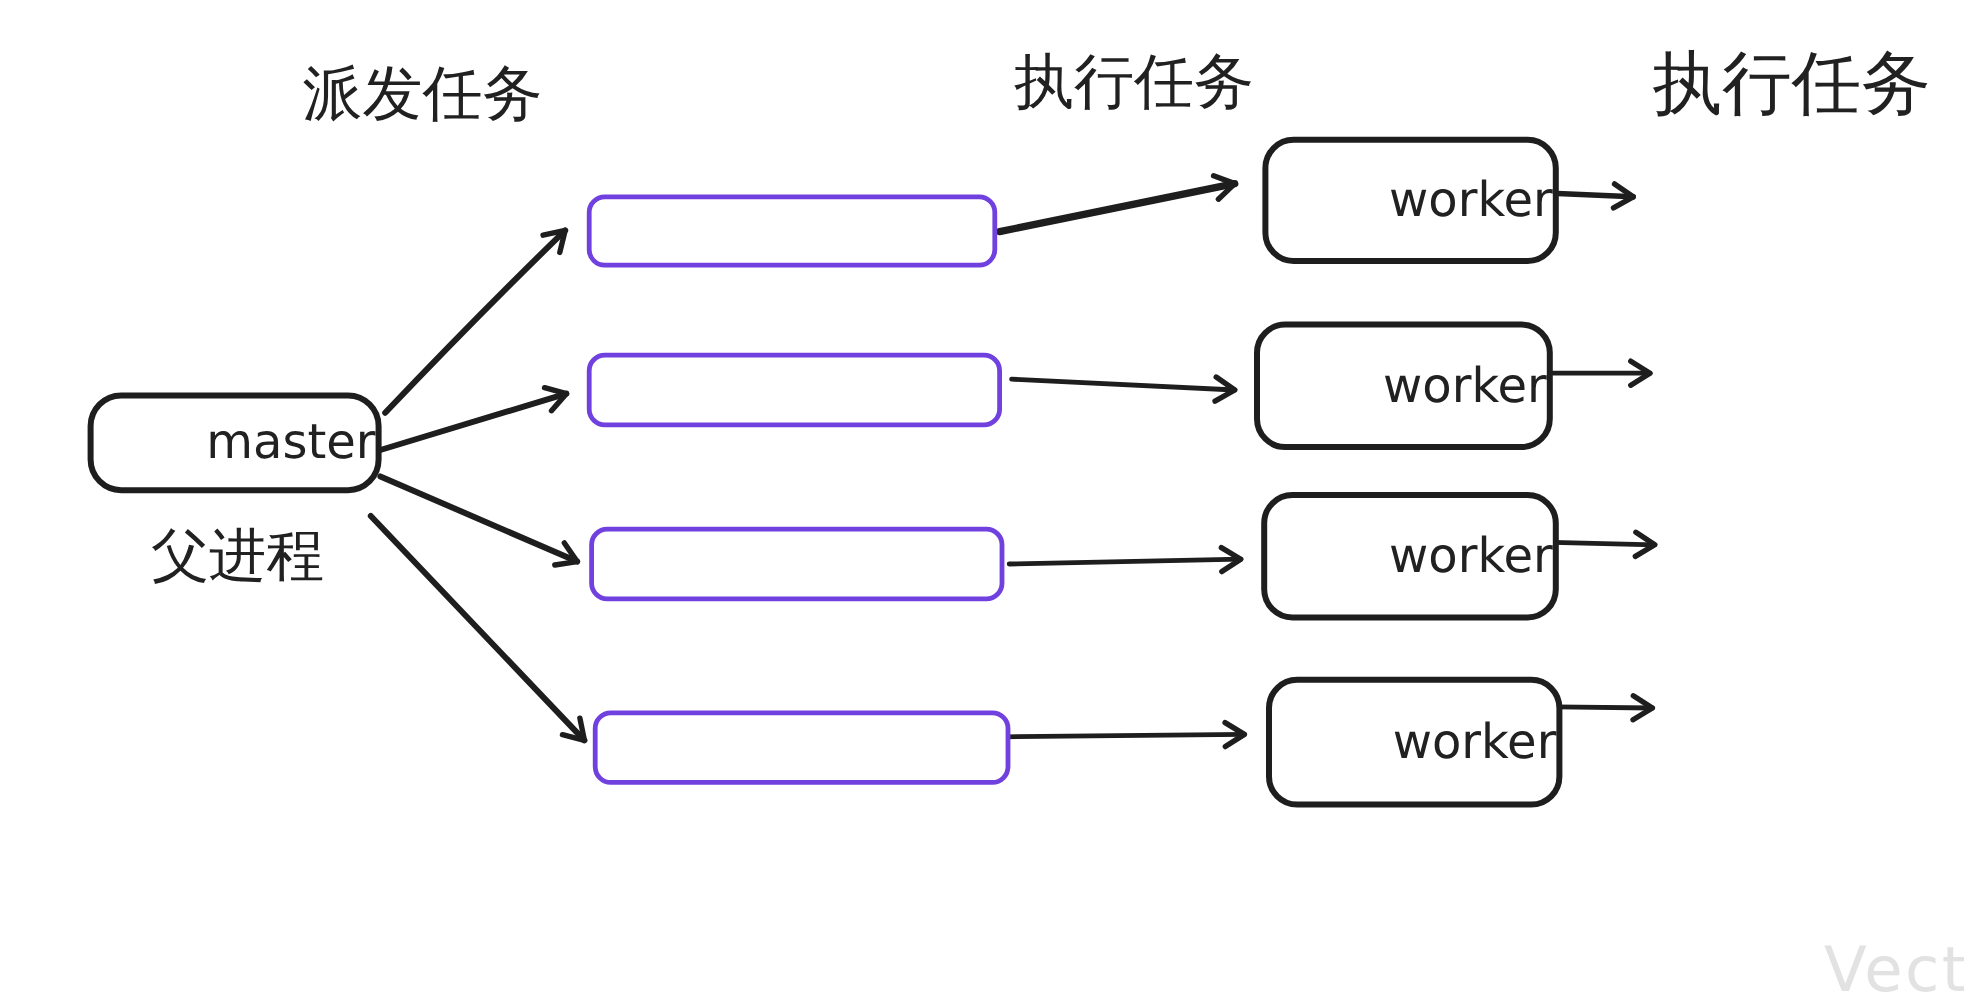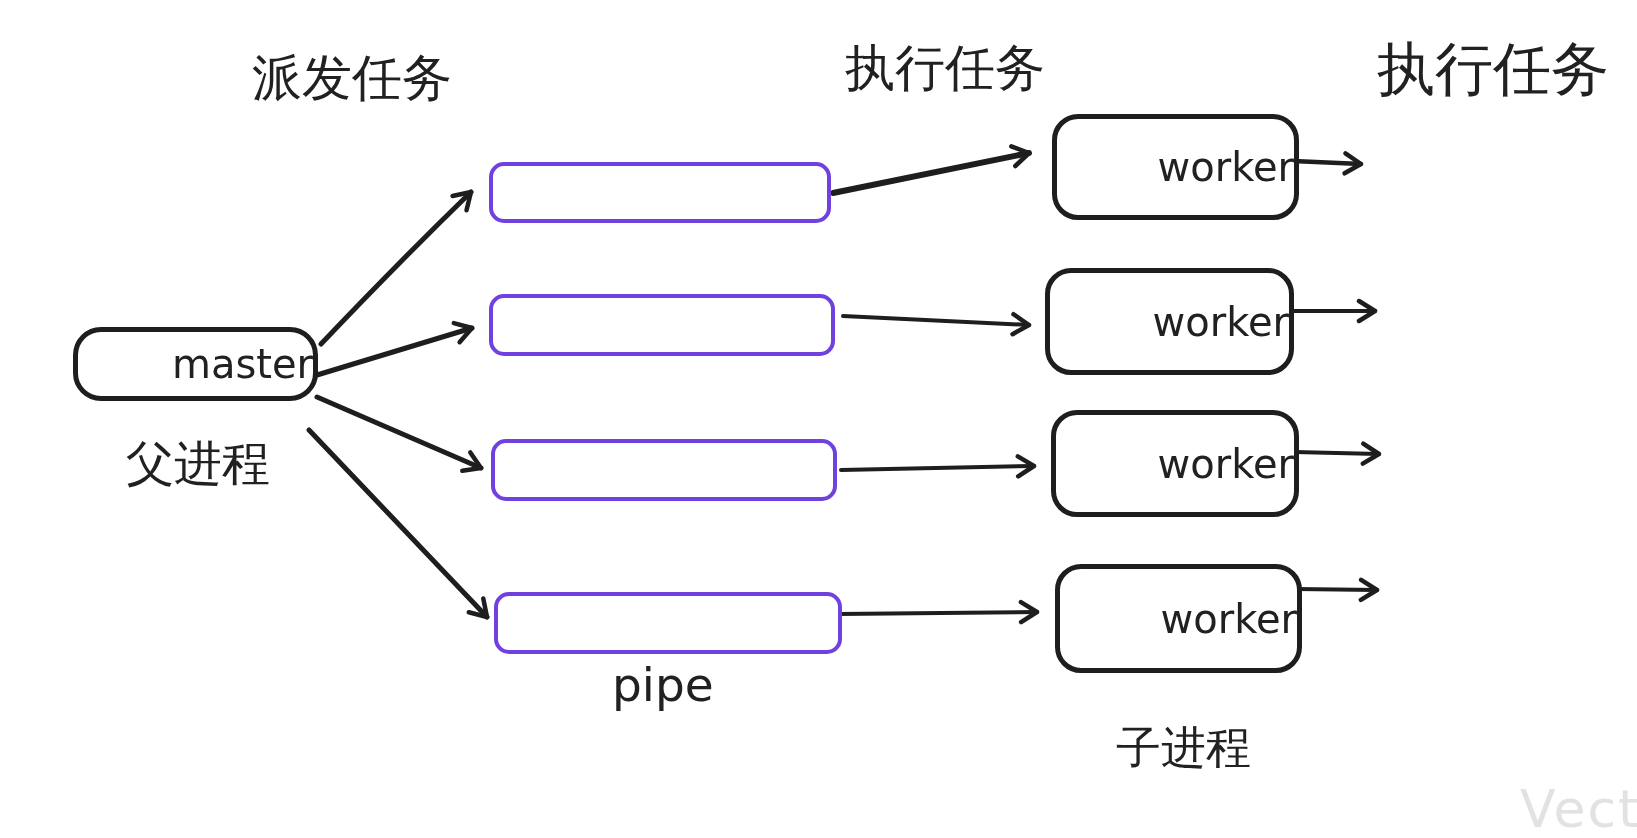--- a/index.html
+++ b/index.html
@@ -22,21 +22,21 @@
   .box{
     position:absolute;box-sizing:border-box;background:var(--bg);
     border:5px solid var(--stroke);border-radius:28px;
     display:flex;align-items:center;justify-content:flex-end;
     color:var(--text);font-size:40px;
   }
   .pipe{
     position:absolute;box-sizing:border-box;background:var(--bg);
     border:4px solid var(--pipe);border-radius:15px;
   }
-  .master{left:73px;top:327px;width:245px;height:74px;}
+  .master{left:73px;top:327px;width:245px;height:84px;}
   .worker1{left:1052px;top:114px;width:247px;height:106px;border-radius:26px;}
   .worker2{left:1045px;top:268px;width:249px;height:107px;border-radius:26px;}
   .worker3{left:1051px;top:410px;width:248px;height:107px;border-radius:26px;}
   .worker4{left:1055px;top:564px;width:247px;height:109px;border-radius:26px;}
   .pipe1{left:489px;top:162px;width:342px;height:61px;}
   .pipe2{left:489px;top:294px;width:346px;height:62px;}
   .pipe3{left:491px;top:439px;width:346px;height:62px;}
   .pipe4{left:494px;top:592px;width:348px;height:62px;}
   .dispatch{left:252px;top:50px;font-size:50px;}
   .fetch{left:845px;top:40px;font-size:50px;}
@@ -80,31 +80,29 @@
 
   <div class="box master">
     <span>master</span>
   </div>
   <div class="lbl parent-cap">父进程</div>
 
   <div class="pipe pipe1"></div>
   <div class="pipe pipe2"></div>
   <div class="pipe pipe3"></div>
   <div class="pipe pipe4"></div>
-  <div class="lbl pipe-cap">pipe</div>
 
   <div class="box worker1">
     <span>worker</span>
   </div>
   <div class="box worker2">
     <span>worker</span>
   </div>
   <div class="box worker3">
     <span>worker</span>
   </div>
   <div class="box worker4">
     <span>worker</span>
   </div>
-  <div class="lbl child-cap">子进程</div>
 
   <div class="lbl watermark">Vect</div>
 
 </div>
 
 </body></html>

